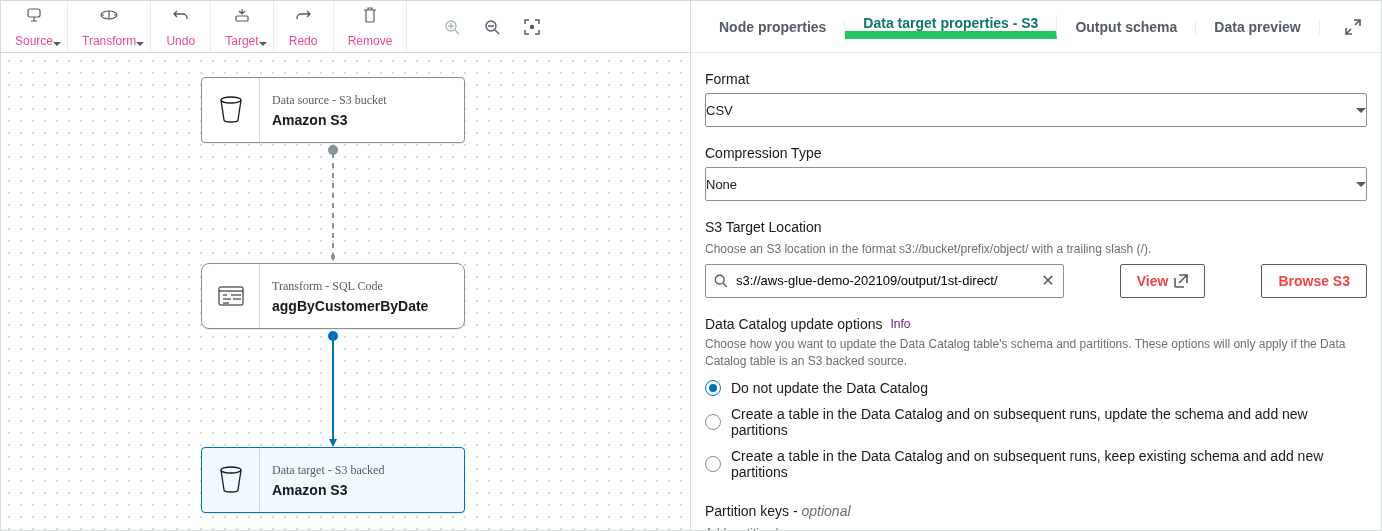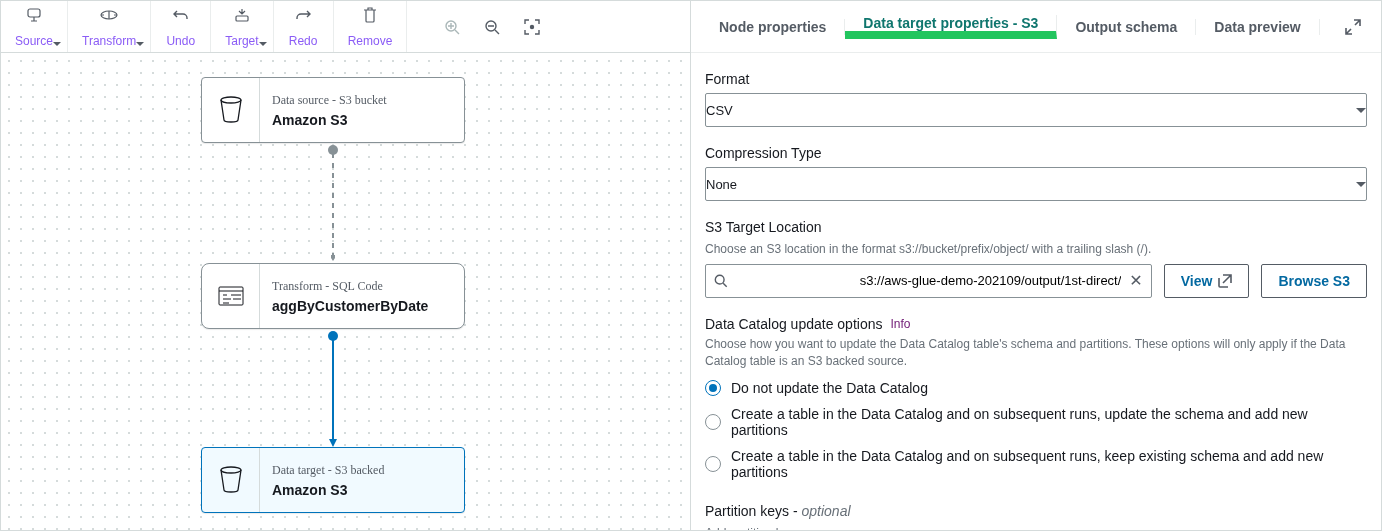--- a/index.html
+++ b/index.html
@@ -1,21 +1,21 @@
 <!DOCTYPE html>
 <html><head>
 <meta charset="utf-8">
 <style>
 * { box-sizing: border-box; margin: 0; padding: 0; }
 body { font-family: -apple-system, BlinkMacSystemFont, "Segoe UI", Arial, sans-serif; font-size: 13px; color: #16191f; background: #fff; width: 1382px; height: 531px; overflow: hidden; display: flex; }
 .left-panel { width: 691px; height: 531px; border: 1px solid #d5dbdb; display: flex; flex-direction: column; }
 .toolbar { height: 52px; border-bottom: 1px solid #d5dbdb; display: flex; align-items: stretch; }
 .tb-btn { display: flex; flex-direction: column; align-items: center; justify-content: center; padding: 0 14px; border-right: 1px solid #eaeded; cursor: pointer; position: relative; min-width: 60px; }
 .tb-btn .ico { height: 18px; display:flex;align-items:center;justify-content:center; }
-.tb-btn .lbl { font-size: 12px; margin-top: 10px; color: #8b5cf6; text-align: right; }
+.tb-btn .lbl { font-size: 12px; margin-top: 10px; color: #ec4899; text-align: right; }
 .tb-btn.dd::after { content:""; position:absolute; right:6px; bottom:6px; border-left:4px solid transparent; border-right:4px solid transparent; border-top:4px solid #545b64; }
 .zoom-group { display:flex; align-items:center; gap: 22px; margin-left: 36px; }
 .zico { color:#879196; width:18px;height:18px;display:flex;align-items:center;justify-content:center; cursor:pointer;}
 .canvas { flex:1; position:relative; background-image: radial-gradient(circle, #d5dbdb 1px, transparent 1px); background-size: 12px 12px; background-position: 2px 2px; }
 .node { position:absolute; width:264px; height:66px; background:#fff; border:1px solid #879196; border-radius:4px; display:flex; box-shadow: 0 1px 1px rgba(0,0,0,0.08); }
 .node.selected { border:1px solid #0073bb; background:#f1faff; }
 .node-icon { width:58px; border-right:1px solid #d5dbdb; display:flex; align-items:center; justify-content:center; }
 .node-body { padding:10px 12px; display:flex; flex-direction:column; justify-content:center; }
 .node-type { font-size:12px; color:#545b64; margin-bottom:4px;font-family:Liberation Serif, serif; }
 .node-title { font-size:14px; font-weight:bold; color:#16191f; }
@@ -27,23 +27,23 @@
 .tab:last-of-type { border-right:none; }
 .expand-ico { margin-left:auto; display:flex; align-items:center; padding:0 10px; cursor:pointer; color:#545b64;}
 .form { padding: 18px 14px; overflow-y:auto; flex:1; }
 .field { margin-bottom: 18px; }
 .flabel { font-size:14px; color:#16191f; margin-bottom:6px; display:block; }
 .fhint { font-size:12px; color:#687078; margin-bottom:6px; line-height:1.4; }
 .select { width:100%; height:34px; border:1px solid #879196; border-radius:2px; padding:0 0; display:flex; align-items:center; justify-content:space-between; background:#fff; cursor:pointer; }
 .caret { border-left:5px solid transparent; border-right:5px solid transparent; border-top:5px solid #545b64; }
 .locrow { display:flex; gap:12px; align-items:center; }
 .locinput { flex:1; height:34px; border:1px solid #879196; border-radius:2px; display:flex; align-items:center; padding:0 8px; gap:8px; }
-.locinput input { border:none; outline:none; flex:1; font-size:13px;text-align:right; }
+.locinput input { border:none; outline:none; flex:1; font-size:13px; }
 .clr { cursor:pointer; color:#545b64; font-size:16px; }
-.btn { height:34px; padding:0 16px; border:1px solid #545b64; border-radius:2px; background:#fff; font-size:14px; font-weight:bold; color:#0369a1; cursor:pointer; display:inline-flex; align-items:center; gap:6px; }
+.btn { height:34px; padding:0 16px; border:1px solid #545b64; border-radius:2px; background:#fff; font-size:14px; font-weight:bold; color:#ef4444; cursor:pointer; display:inline-flex; align-items:center; gap:6px;margin-left:44px; }
 .section-hdr { display:flex; align-items:center; gap:8px; margin-bottom:4px; }
 .info-link { color:#701a75; font-size:12px; font-weight:normal; cursor:pointer; }
 .radio-opt { display:flex; align-items:center; gap:10px; padding:5px 0; font-size:14px; }
 .radio { width:16px;height:16px;border:1px solid #879196;border-radius:50%;display:inline-flex;align-items:center;justify-content:center;flex-shrink:0; }
 .radio.checked { border-color:#0073bb; }
 .radio.checked::after { content:""; width:8px;height:8px;background:#0073bb;border-radius:50%; }
 .optional { font-style:italic; color:#687078; }
 svg { display:block; }
 .edge { position:absolute; left:50%; transform:translateX(-50%); }
 </style>

